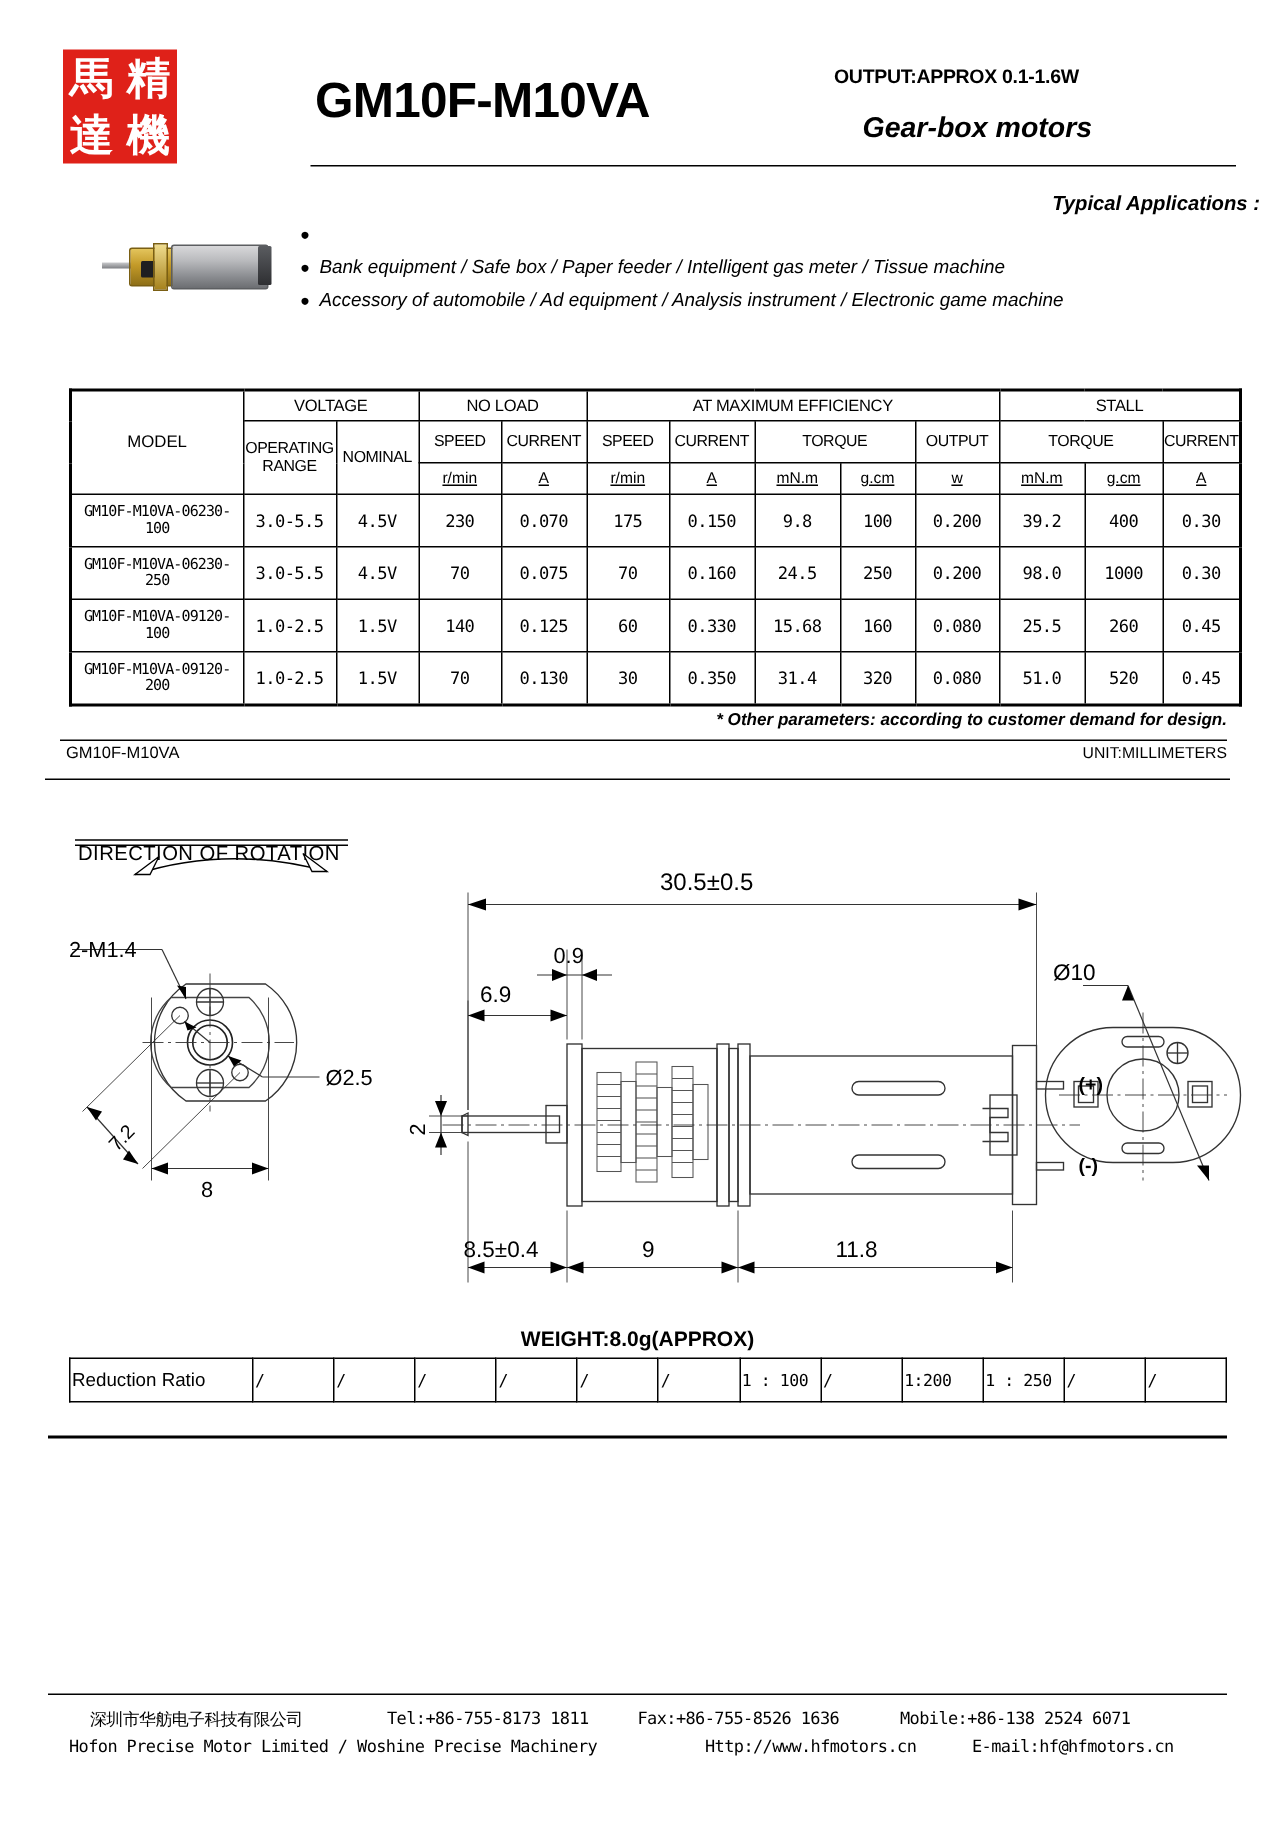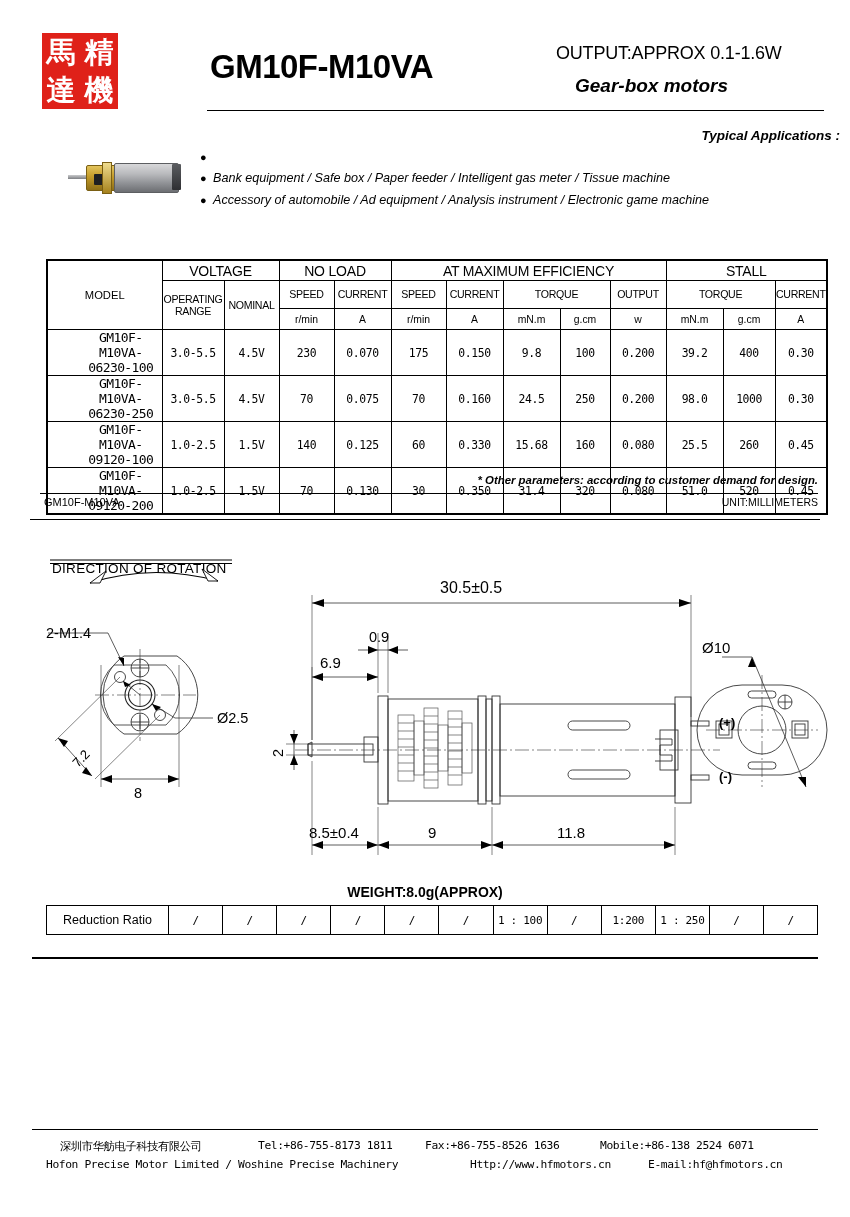--- a/index.html
+++ b/index.html
@@ -47,22 +47,22 @@
   .model-title {
     position: absolute;
     left: 210px; top: 48px;
     font-size: 33px;
     font-weight: bold;
     letter-spacing: -0.5px;
   }
   .output-line {
     position: absolute;
     left: 556px; top: 43px;
-    font-size: 18px;
-    font-weight: normal;
+    font-size: 13px;
+    font-weight: bold;
     letter-spacing: -0.2px;
   }
   .gearbox-line {
     position: absolute;
     left: 575px; top: 75px;
     font-size: 19px;
     font-weight: bold;
     font-style: italic;
   }
   .hdr-rule {
@@ -161,48 +161,48 @@
     table-layout: fixed;
   }
   table.spec td, table.spec th {
     border: 1px solid #000;
     text-align: center;
     vertical-align: middle;
     font-weight: normal;
     padding: 0;
   }
   table.spec .grp {
-    font-size: 14px;
+    font-size: 11px;
     height: 19px;
     letter-spacing: -0.2px;
   }
   table.spec .sub {
     font-size: 10.6px;
     height: 27px;
     letter-spacing: -0.3px;
     line-height: 1.15;
   }
   table.spec .unit {
     font-size: 10.4px;
     height: 20px;
+    text-decoration: underline;
   }
   table.spec .model-h {
     font-size: 11.2px;
   }
   table.spec td.data {
     height: 34px;
     font-size: 11.4px;
     font-family: "DejaVu Sans Mono", monospace;
     letter-spacing: -0.4px;
   }
   table.spec td.model-c {
-    font-size: 13px;
+    font-size: 10px;
     font-family: "DejaVu Sans Mono", monospace;
     letter-spacing: -0.6px;
-    padding-left: 32px;
   }
   .thick-r { border-right-width: 2px !important; }
   .thick-l { border-left-width: 2px !important; }
   .outer-top { border-top-width: 2px !important; }
   .outer-bot { border-bottom-width: 2px !important; margin-top: 15px; }
 
   .note {
     position: absolute;
     left: 0; top: 474px; width: 818px;
     text-align: right;
@@ -255,21 +255,20 @@
     position: absolute;
     left: 46px; top: 905px; width: 772px;
   }
   table.ratio {
     border-collapse: collapse;
     width: 772px;
     table-layout: fixed;
   }
   table.ratio td {
     border: 1px solid #000;
-    text-align: center;
     height: 26px;
     font-size: 11px;
     font-family: "DejaVu Sans Mono", monospace;
     letter-spacing: -0.3px;
   }
   table.ratio td.rr-label {
     font-size: 12.5px;
     font-family: "Liberation Sans", sans-serif;
     letter-spacing: 0;
   }

